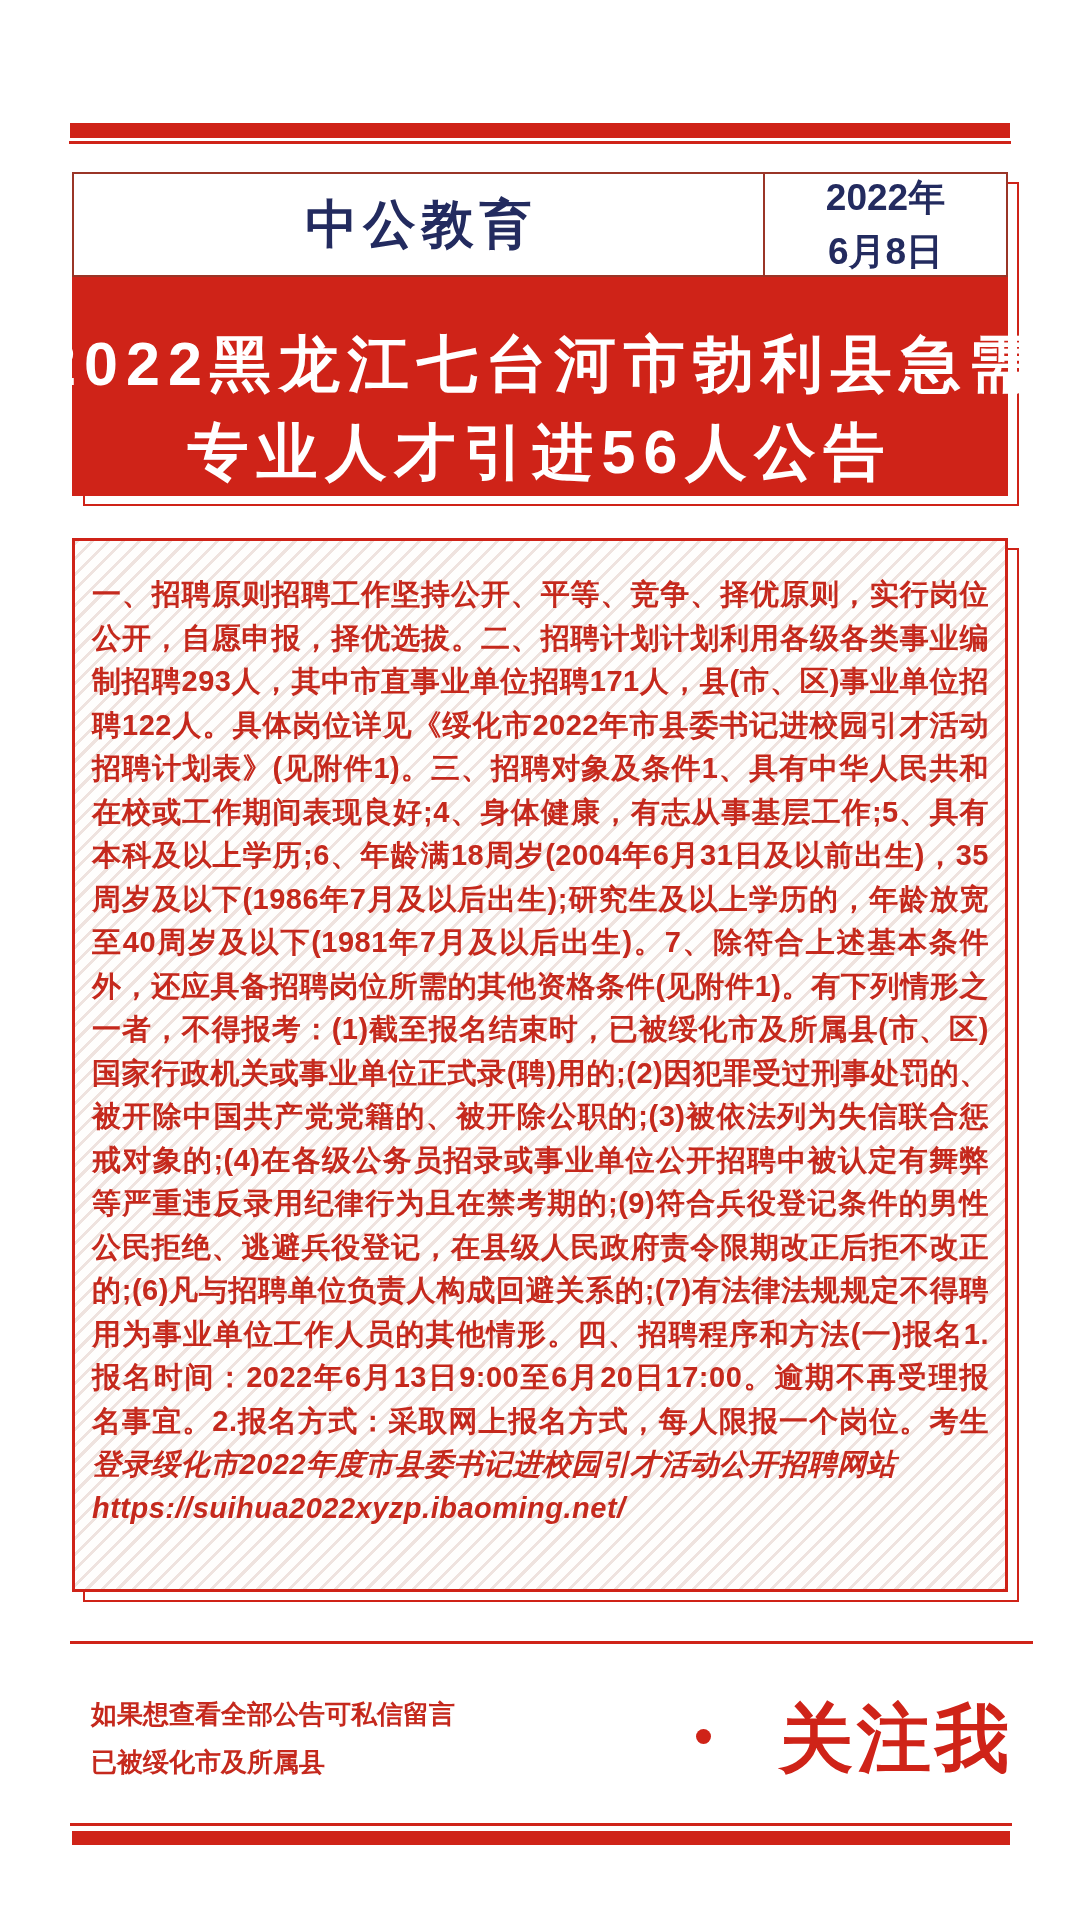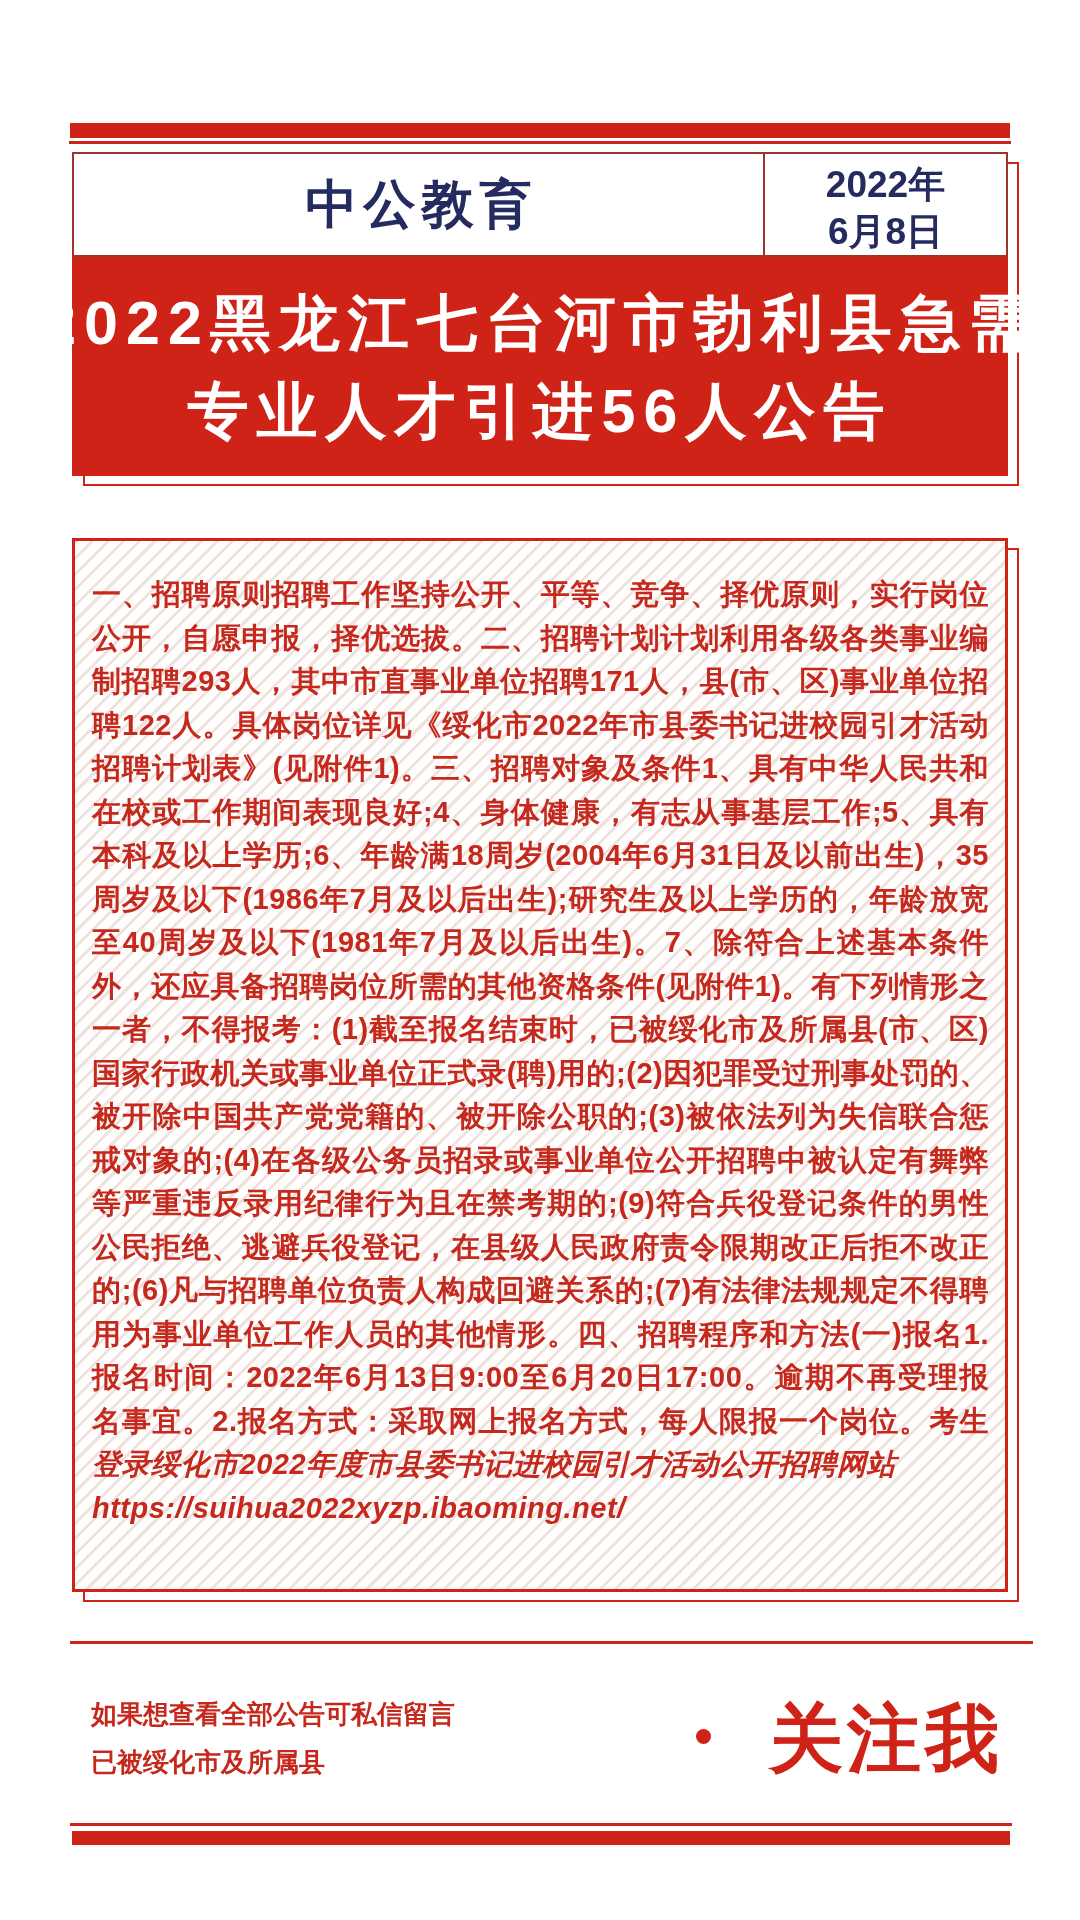--- a/index.html
+++ b/index.html
@@ -8,44 +8,44 @@
   }
   *{margin:0;padding:0;box-sizing:border-box;}
   html,body{width:1080px;height:1920px;}
   body{
     position:relative;background:var(--bg);overflow:hidden;
     font-family:"Liberation Sans","DejaVu Sans",sans-serif;font-weight:bold;
   }
   .top-bar{position:absolute;left:70px;top:123px;width:940px;height:15px;background:var(--red);}
   .top-line{position:absolute;left:69px;top:141px;width:942px;height:3px;background:var(--red);}
 
-  .sheet{position:absolute;left:72px;top:152px;width:936px;height:324px;}
+  .sheet{position:absolute;left:72px;top:172px;width:936px;height:324px;}
   .offset-shadow{position:absolute;left:11px;top:10px;width:100%;height:100%;background:#fff;border:2px solid var(--red);}
   .sheet-main{position:absolute;inset:0;}
   .masthead{height:105px;background:#fff;border:2px solid var(--red-dark);display:flex;}
   .brand-cell{flex:1;display:flex;align-items:center;justify-content:center;}
   .brand{font-size:52px;color:var(--navy);letter-spacing:6px;text-indent:6px;}
   .masthead-divider{width:2px;background:var(--red-dark);}
-  .date-cell{width:241px;display:flex;flex-direction:column;align-items:center;justify-content:flex-end;
+  .date-cell{width:241px;display:flex;flex-direction:column;align-items:center;justify-content:space-between;
     color:var(--navy);font-size:37px;line-height:47px;}
-  .banner{height:219px;background:var(--red);display:flex;flex-direction:column;align-items:center;justify-content:center;}
+  .banner{height:219px;background:var(--red);display:flex;flex-direction:column;align-items:center;justify-content:flex-end;}
   .banner-line{font-size:61px;line-height:88px;letter-spacing:8px;color:var(--banner-text);white-space:nowrap;}
 
   .body-box{position:absolute;left:72px;top:538px;width:936px;height:1054px;}
   .body-main{position:absolute;inset:0;border:3px solid var(--red);
     background:repeating-linear-gradient(135deg,var(--stripe) 0 3px,rgba(255,255,255,0) 3px 11px),#fffefd;
     padding:32px 16px 0 17px;color:var(--red-text);}
   .body-line{font-size:29px;line-height:43.5px;letter-spacing:0.5px;white-space:nowrap;
     text-align:justify;text-align-last:justify;}
   .body-line:nth-last-child(-n+2){text-align-last:left;white-space:normal;font-style:italic;}
 
   .footer-divider{position:absolute;left:70px;top:1641px;width:963px;height:3px;background:var(--red);}
   .footer-note{position:absolute;left:91px;top:1690px;color:var(--red-text);font-size:26px;line-height:48px;}
   .footer-dot{position:absolute;left:696px;top:1729px;width:15px;height:15px;border-radius:50%;background:var(--red);}
-  .cta{position:absolute;right:77px;top:1700px;font-size:74px;line-height:78px;letter-spacing:4px;color:var(--red);white-space:nowrap;}
+  .cta{position:absolute;right:67px;top:1700px;font-size:74px;line-height:78px;letter-spacing:4px;color:var(--red);white-space:nowrap;}
 
   .bottom-line{position:absolute;left:70px;top:1823px;width:942px;height:3px;background:var(--red);}
   .bottom-bar{position:absolute;left:72px;top:1831px;width:938px;height:14px;background:var(--red);}
 </style>
 </head>
 <body>
 
 <div class="top-bar"></div>
 <div class="top-line"></div>
 

